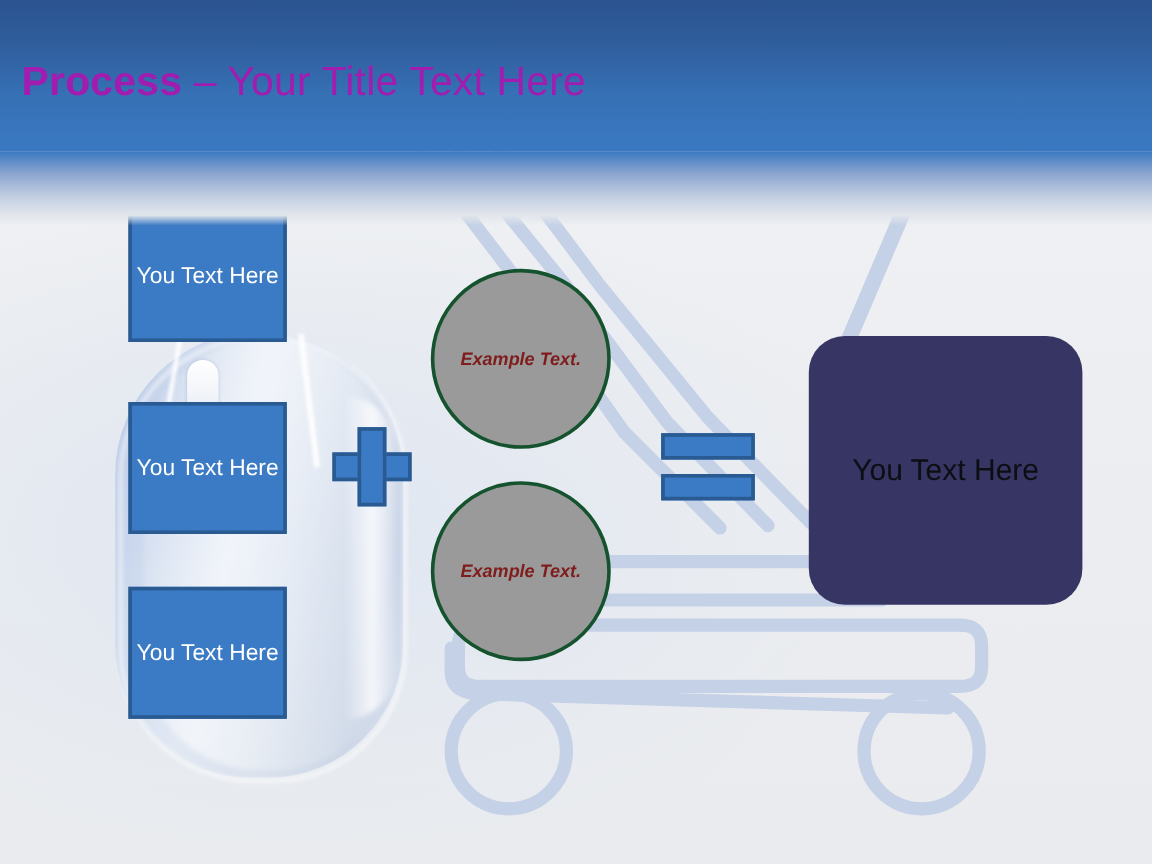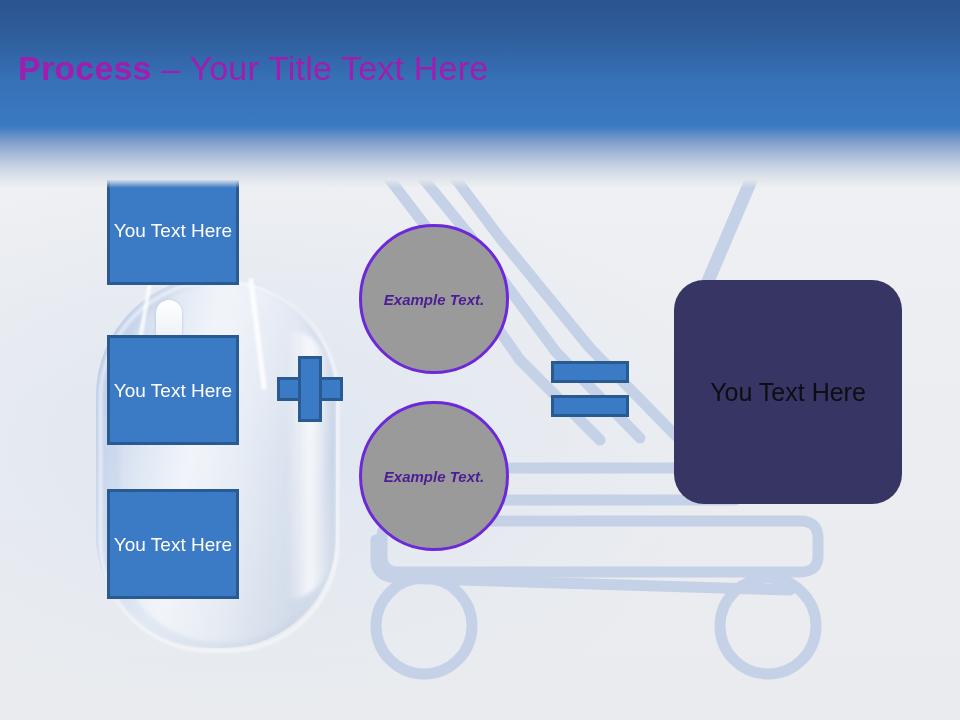--- a/index.html
+++ b/index.html
@@ -204,26 +204,26 @@
     border: none;
   }
 
   
   .circle-node {
     position: absolute;
     width: 150px;
     height: 150px;
     border-radius: 50%;
     background: #9a9a9a;
-    border: 3px solid #6d28d9;
+    border: 3px solid #14532d;
     box-sizing: border-box;
     display: flex;
     align-items: center;
     justify-content: center;
-    color: #4c1d95;
+    color: #7f1d1d;
     font-size: 15px;
     line-height: 25px;
     font-weight: bold;
     font-style: italic;
     text-align: right;
     z-index: 5;
   }
   .circle-1 { left: 359px; top: 224px; }
   .circle-2 { left: 359px; top: 401px; }
 

